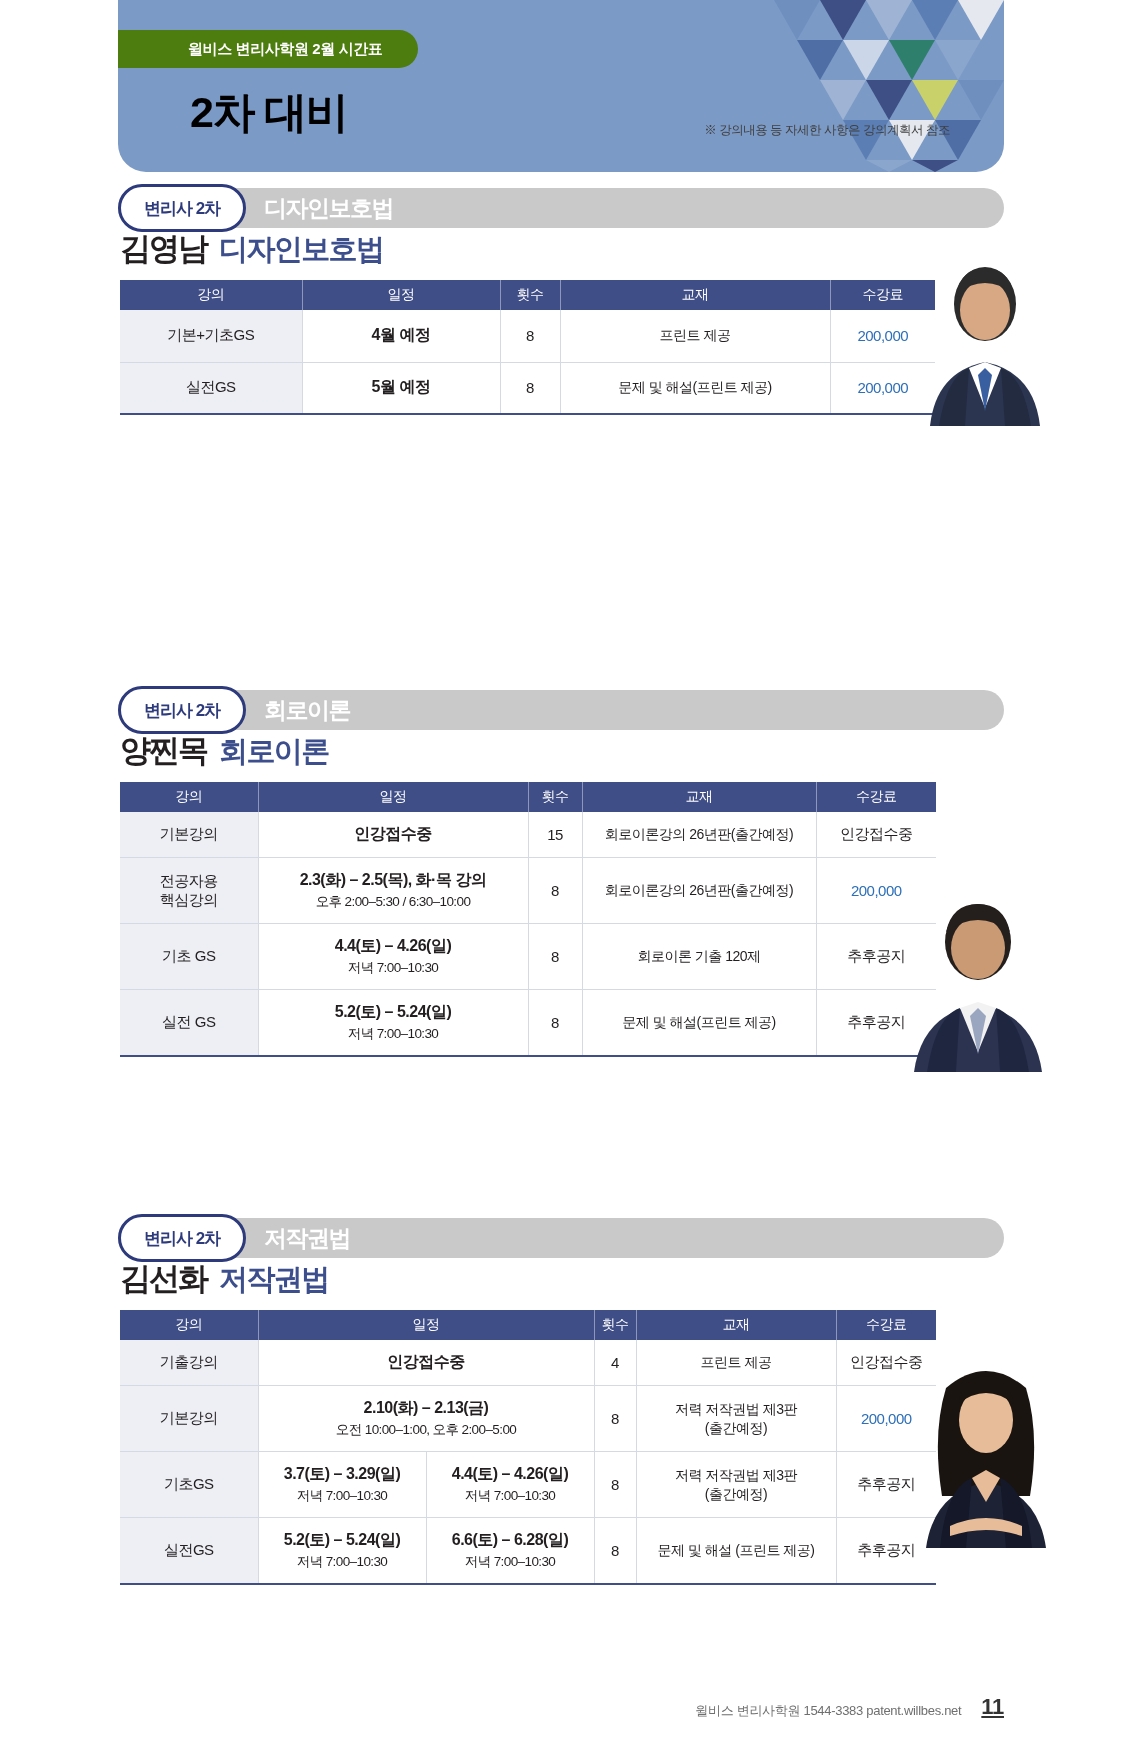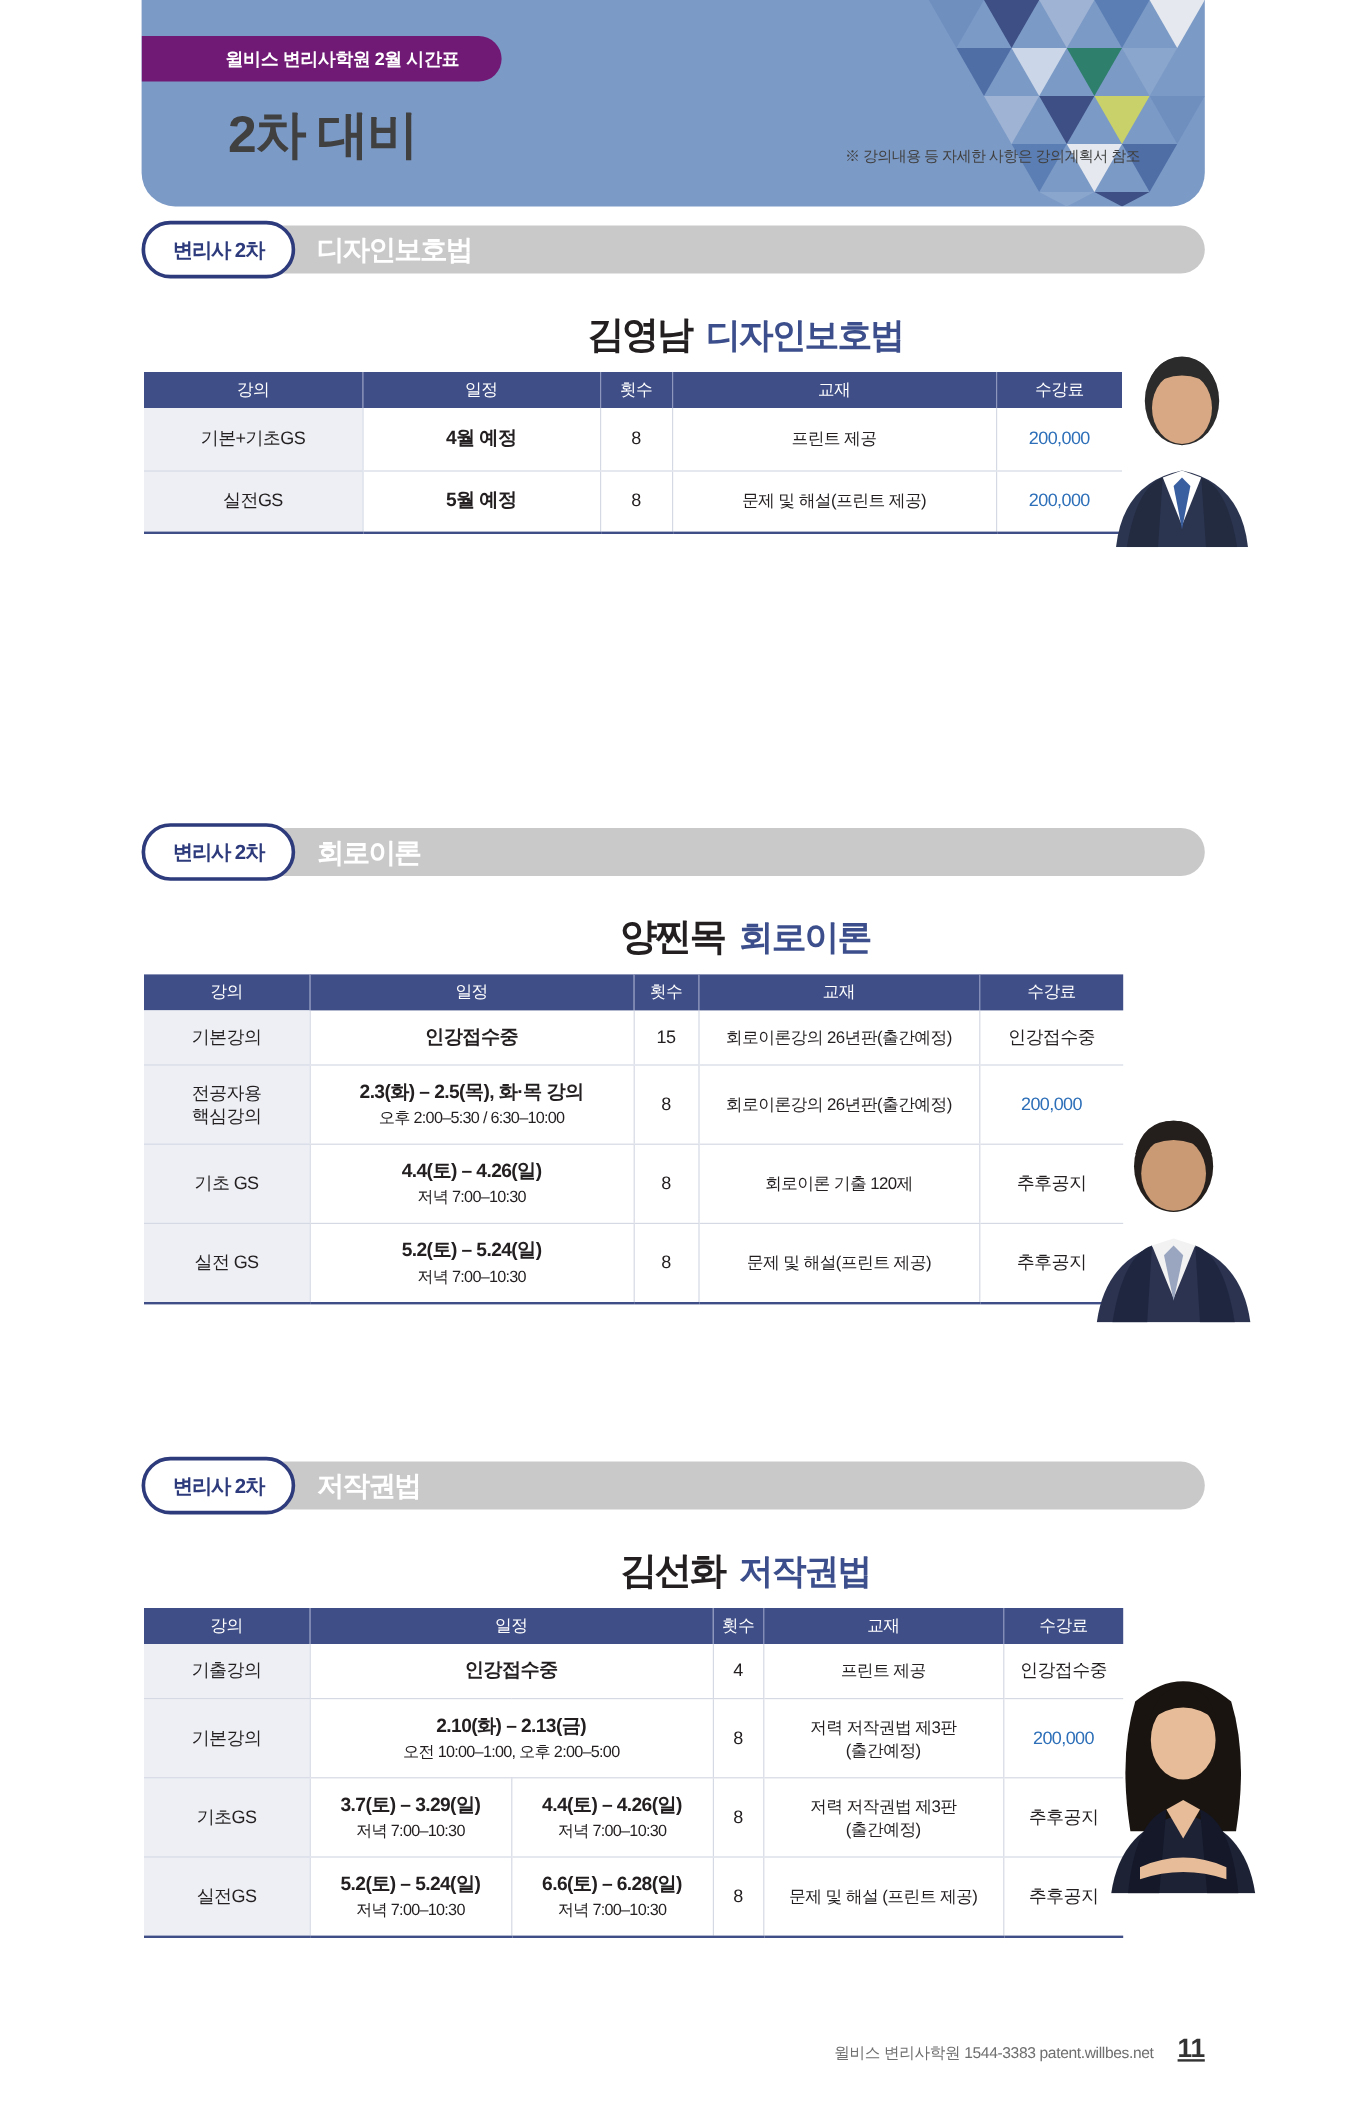--- a/index.html
+++ b/index.html
@@ -25,34 +25,34 @@
     border-bottom-left-radius: 28px;
     border-bottom-right-radius: 28px;
     overflow: hidden;
   }
   .header-inner { position: relative; width: 100%; height: 100%; }
   .header-tag {
     position: absolute;
     left: 0; top: 30px;
     height: 38px;
     min-width: 300px;
-    background: #701a75;
+    background: #4d7c0f;
     border-top-right-radius: 19px;
     border-bottom-right-radius: 19px;
     display: flex; align-items: center;
     padding: 0 26px 0 70px;
     color: #ffffff;
     font-size: 15px;
     font-weight: bold;
     letter-spacing: -0.4px;
   }
   .header-title {
     position: absolute;
     left: 72px; top: 84px;
-    color: #404040;
+    color: #000000;
     font-size: 43px;
     font-weight: bold;
     letter-spacing: -1.5px;
   }
   .header-note {
     position: absolute;
     right: 54px; top: 122px;
     color: #404040;
     font-size: 12.5px;
     letter-spacing: -0.5px;
@@ -89,22 +89,21 @@
     display: flex; align-items: center;
     color: #ffffff;
     font-size: 23px;
     font-weight: bold;
     letter-spacing: -1.5px;
   }
 
   
   .teacher-head {
     margin-left: 120px;
-    margin-top: 30px;
-    display: flex; align-items: baseline; gap: 12px; justify-content: center;
+    display: flex; align-items: baseline; gap: 12px;
   }
   .teacher-name {
     font-size: 31px; font-weight: bold; color: #231f20; letter-spacing: -2px;
   }
   .teacher-subject {
     font-size: 29px; font-weight: bold; color: #3c4f8c; letter-spacing: -1.6px;
   }
 
   
   .tbl-wrap { margin-left: 120px; margin-top: 10px; position: relative; }

